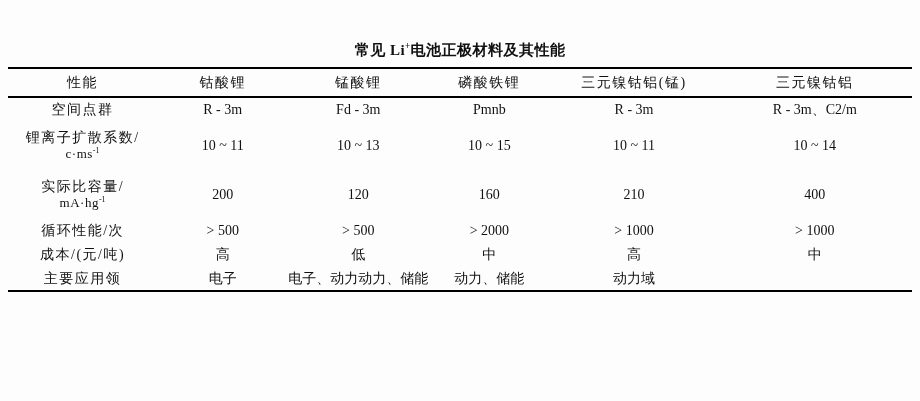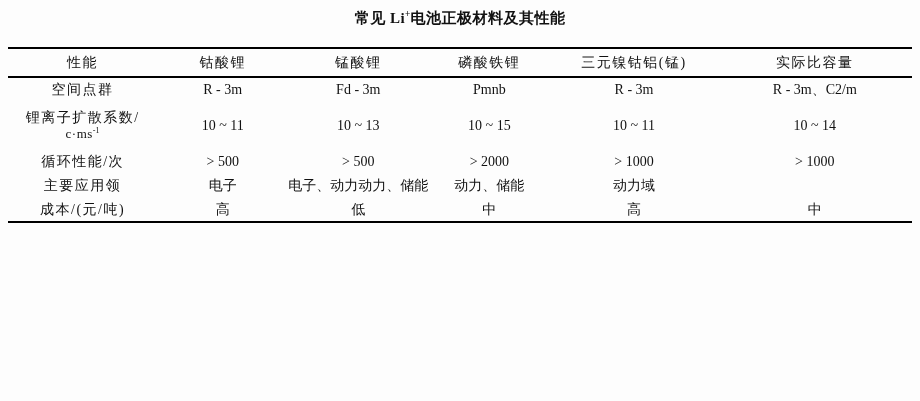--- a/index.html
+++ b/index.html
@@ -11,24 +11,25 @@
     color: #111;
     font-family: "Liberation Serif", "DejaVu Serif", serif;
     overflow: hidden;
   }
   .page-title {
     text-align: center;
     font-weight: bold;
     font-size: 15px;
     padding: 9px 0 7px 0;
     letter-spacing: 0.5px;
+    margin-top: 32px;
   }
   table.materials {
     width: 904px;
-    margin: 12px auto;
+    margin: 0 auto;
     border-collapse: collapse;
     table-layout: fixed;
     border-top: 2.5px solid #000;
     border-bottom: 2.5px solid #000;
     font-size: 14px;
     text-align: center;
     line-height: 1.25;
   }
   thead th {
     height: 29px;
@@ -64,21 +65,21 @@
       <col style="width:18.5%">
       <col style="width:21.5%">
   </colgroup>
   <thead>
     <tr>
       <th>性能</th>
       <th>钴酸锂</th>
       <th>锰酸锂</th>
       <th>磷酸铁锂</th>
       <th>三元镍钴铝(锰)</th>
-      <th>实际比容量</th>
+      <th>三元镍钴铝</th>
     </tr>
   </thead>
   <tbody>
     <tr>
       <td class="lbl">空间点群</td>
       <td>R - 3m</td>
       <td>Fd - 3m</td>
       <td>Pmnb</td>
       <td>R - 3m</td>
       <td>R - 3m、C2/m</td>
@@ -87,38 +88,49 @@
       <td class="lbl">
         <div>锂离子扩散系数/</div>
         <div class="unit-line">c·ms<sup>-1</sup></div>
       </td>
       <td>10 ~ 11</td>
       <td>10 ~ 13</td>
       <td>10 ~ 15</td>
       <td>10 ~ 11</td>
       <td>10 ~ 14</td>
     </tr>
+    <tr class="tall">
+      <td class="lbl">
+        <div>实际比容量/</div>
+        <div class="unit-line">mA·hg<sup>-1</sup></div>
+      </td>
+      <td>200</td>
+      <td>120</td>
+      <td>160</td>
+      <td>210</td>
+      <td>400</td>
+    </tr>
     <tr>
       <td class="lbl">循环性能/次</td>
       <td>&gt; 500</td>
       <td>&gt; 500</td>
       <td>&gt; 2000</td>
       <td>&gt; 1000</td>
       <td>&gt; 1000</td>
     </tr>
     <tr>
+      <td class="lbl">成本/(元/吨)</td>
+      <td>高</td>
+      <td>低</td>
+      <td>中</td>
+      <td>高</td>
+      <td>中</td>
+    </tr>
+    <tr>
       <td class="lbl">主要应用领</td>
       <td>电子</td>
       <td>电子、动力动力、储能</td>
       <td>动力、储能</td>
       <td>动力域</td>
       <td></td>
     </tr>
-    <tr>
-      <td class="lbl">成本/(元/吨)</td>
-      <td>高</td>
-      <td>低</td>
-      <td>中</td>
-      <td>高</td>
-      <td>中</td>
-    </tr>
   </tbody>
 </table>
 
 </body></html>

